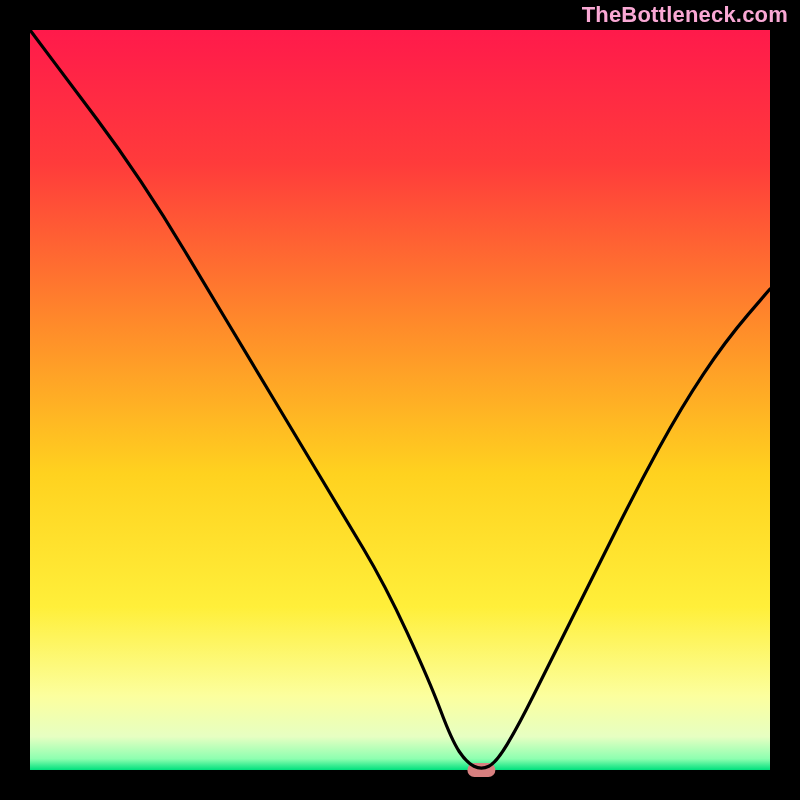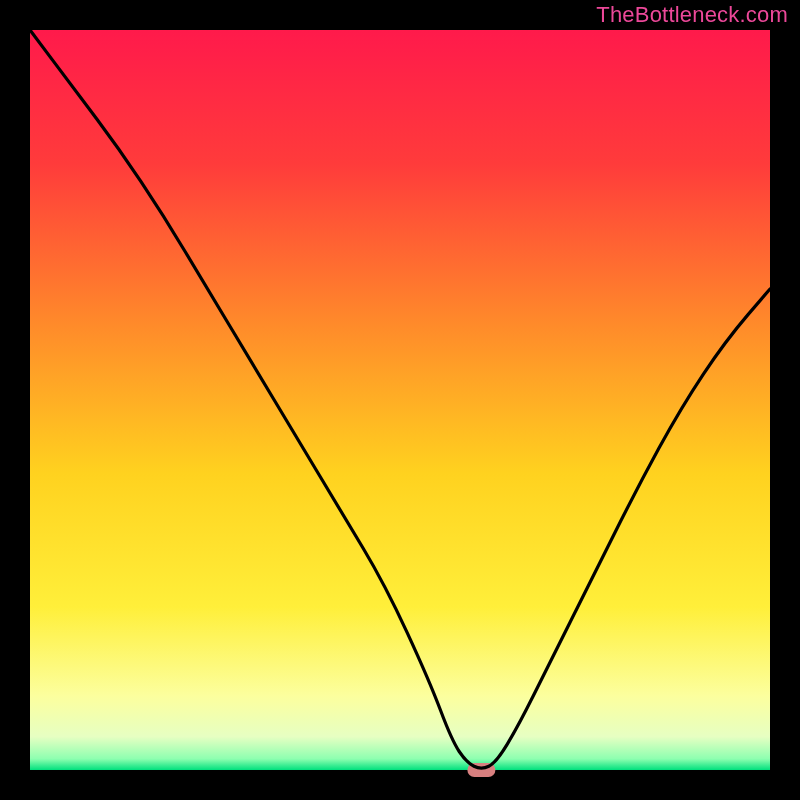--- a/index.html
+++ b/index.html
@@ -15,22 +15,22 @@
     height: 800px;
     position: relative;
     background: #000;
   }
   .watermark {
     position: absolute;
     top: 2px;
     right: 12px;
     font-family: Arial, Helvetica, sans-serif;
     font-size: 22px;
-    font-weight: 400;
-    color: #ec4899;
+    font-weight: 700;
+    color: #f9a8d4;
     letter-spacing: 0.2px;
     z-index: 20;
   }
   svg {
     position: absolute;
     top: 0;
     left: 0;
   }
 </style>
 </head>

